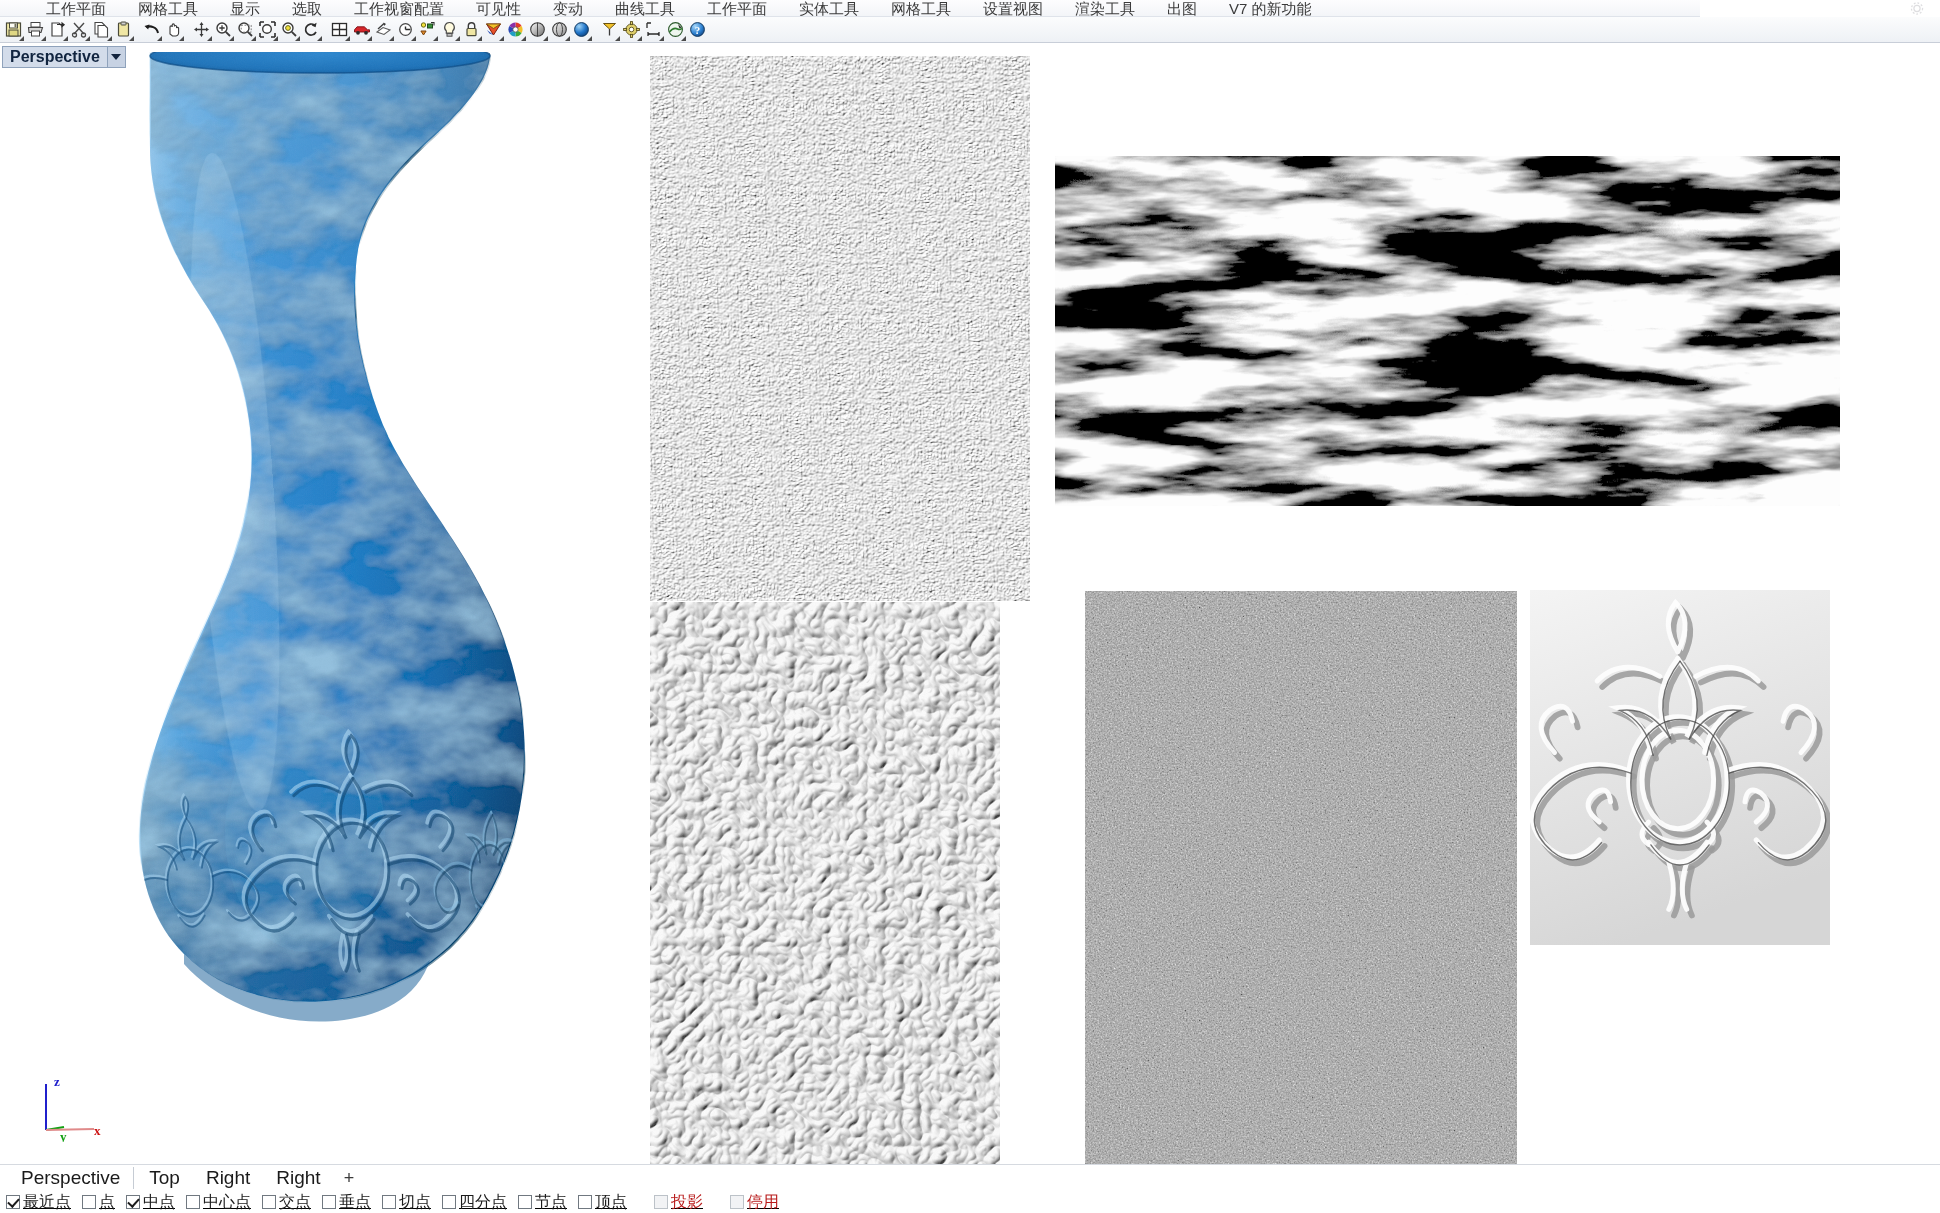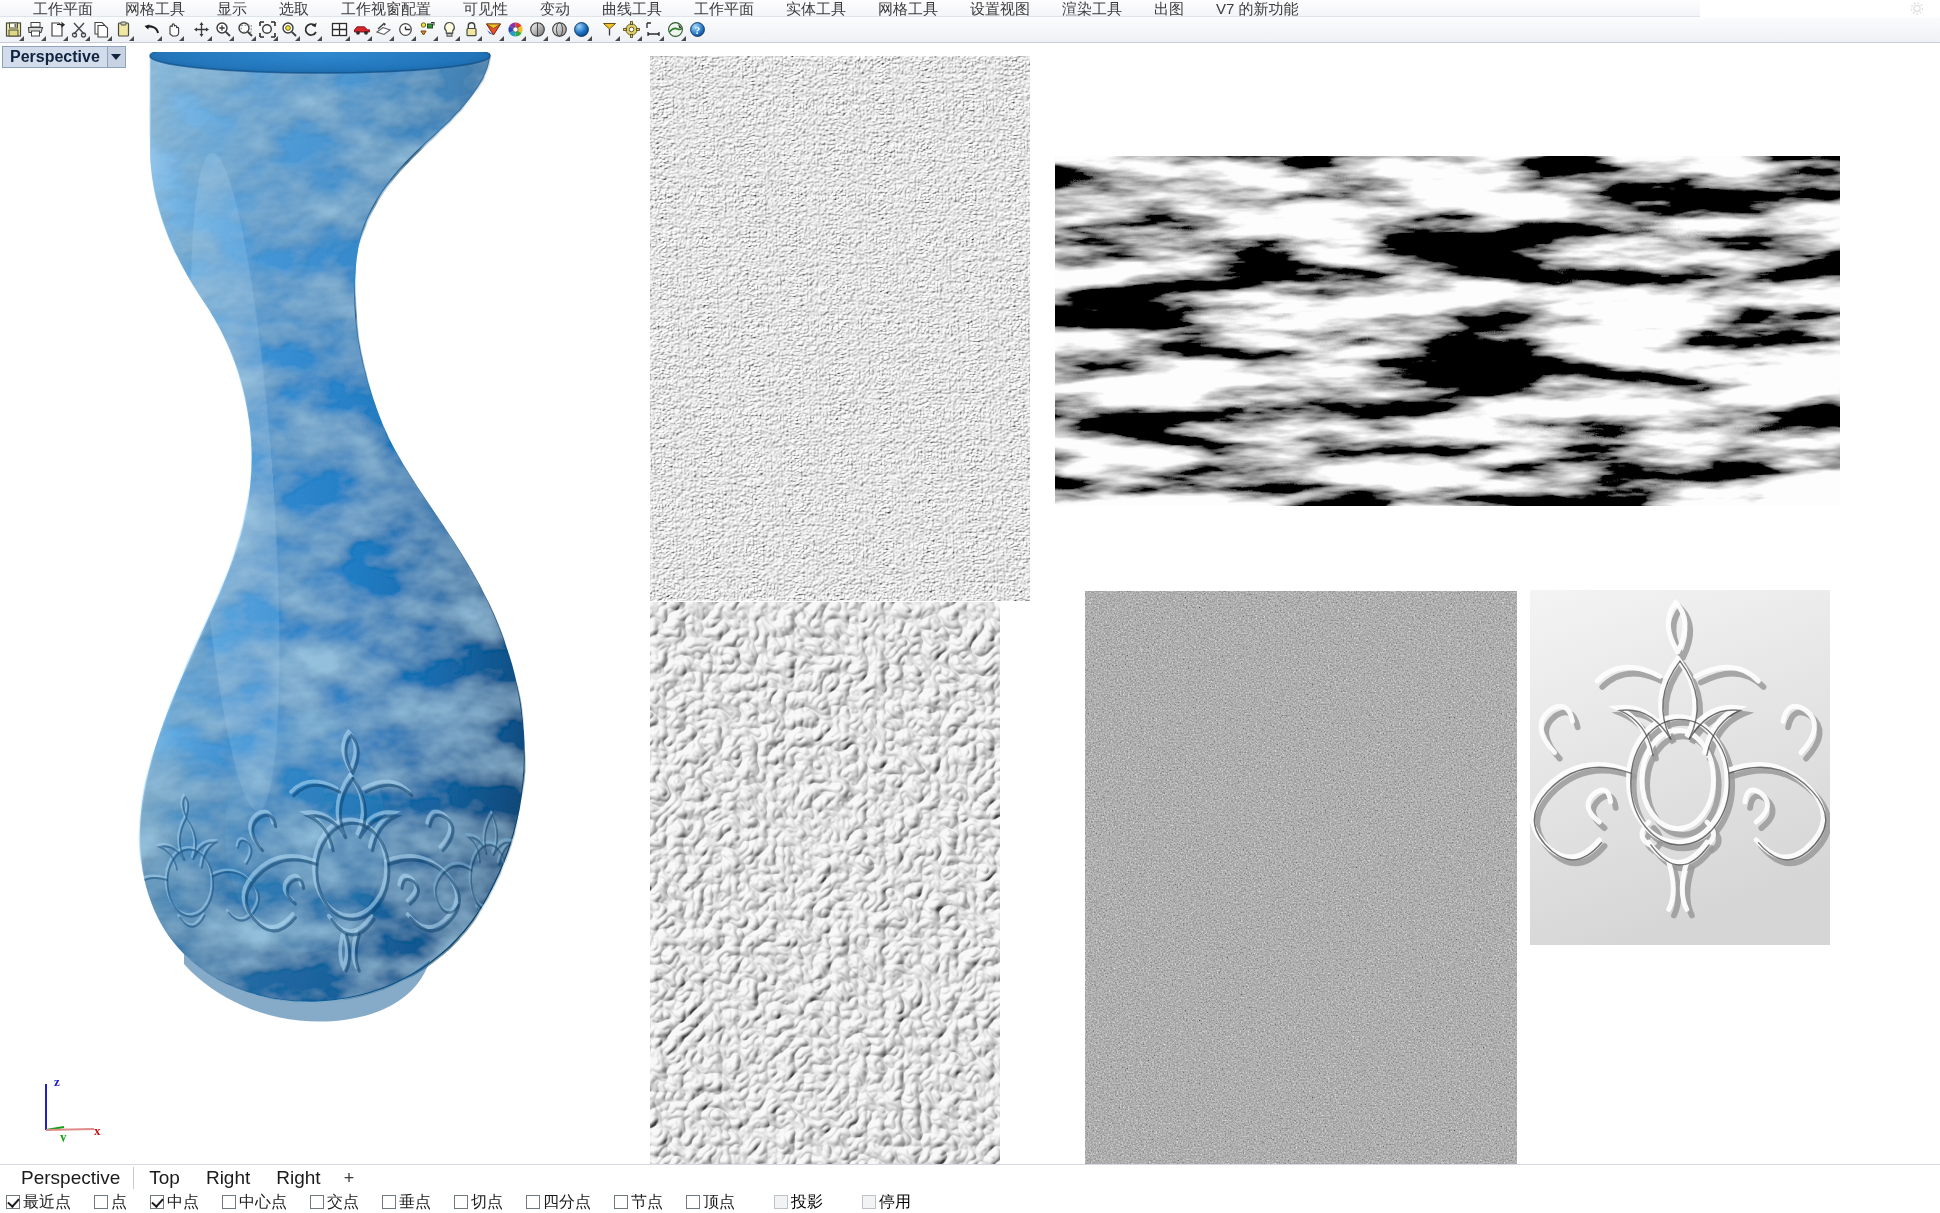--- a/index.html
+++ b/index.html
@@ -17,21 +17,21 @@
   }
 
   
   .menubar {
     position: absolute; left: 0; top: 0;
     width: 1700px; height: 17px;
     background: linear-gradient(#fdfdfe, #f3f5f8);
     border-bottom: 1px solid #dfe3ea;
     display: flex;
     align-items: flex-end;
-    padding-left: 17px;
+    padding-left: 30px;
     overflow: hidden;
   }
   .menu-item {
     font-size: 15px;
     color: #3b3b3b;
     line-height: 15px;
     padding: 0 16px;
     white-space: nowrap;
     cursor: default;
   }
@@ -153,22 +153,23 @@
     cursor: default;
   }
 
   
   .osnapbar {
     position: absolute; left: 0; top: 1191px;
     width: 1940px; height: 22px;
     background: #ffffff;
     display: flex; align-items: center;
     padding-left: 6px;
-    gap: 16px;
+    gap: 4px;
     overflow: hidden;
+    text-decoration: underline;
   }
   .osnap {
     display: flex; align-items: center;
     margin-right: 7px;
     cursor: default;
     white-space: nowrap;
   }
   .osnap .box {
     width: 14px; height: 14px;
     border: 1px solid #707880;
@@ -188,21 +189,21 @@
     width: 5px; height: 9px;
     border: solid #1c1c1c;
     border-width: 0 2px 2px 0;
     transform: rotate(42deg);
   }
   .osnap .lbl {
     font-size: 16px;
     color: #1b1b1b;
     line-height: 16px;
   }
-  .osnap.dim .lbl { color: #000000; }
+  .osnap.dim .lbl { color: #b91c1c; }
   .osnap.gap { margin-left: 16px; }
 
   
   .tr-gear {
     position: absolute; right: 12px; top: 0px;
     opacity: 0.28;
   }
 </style>
 </head>
 <body>

